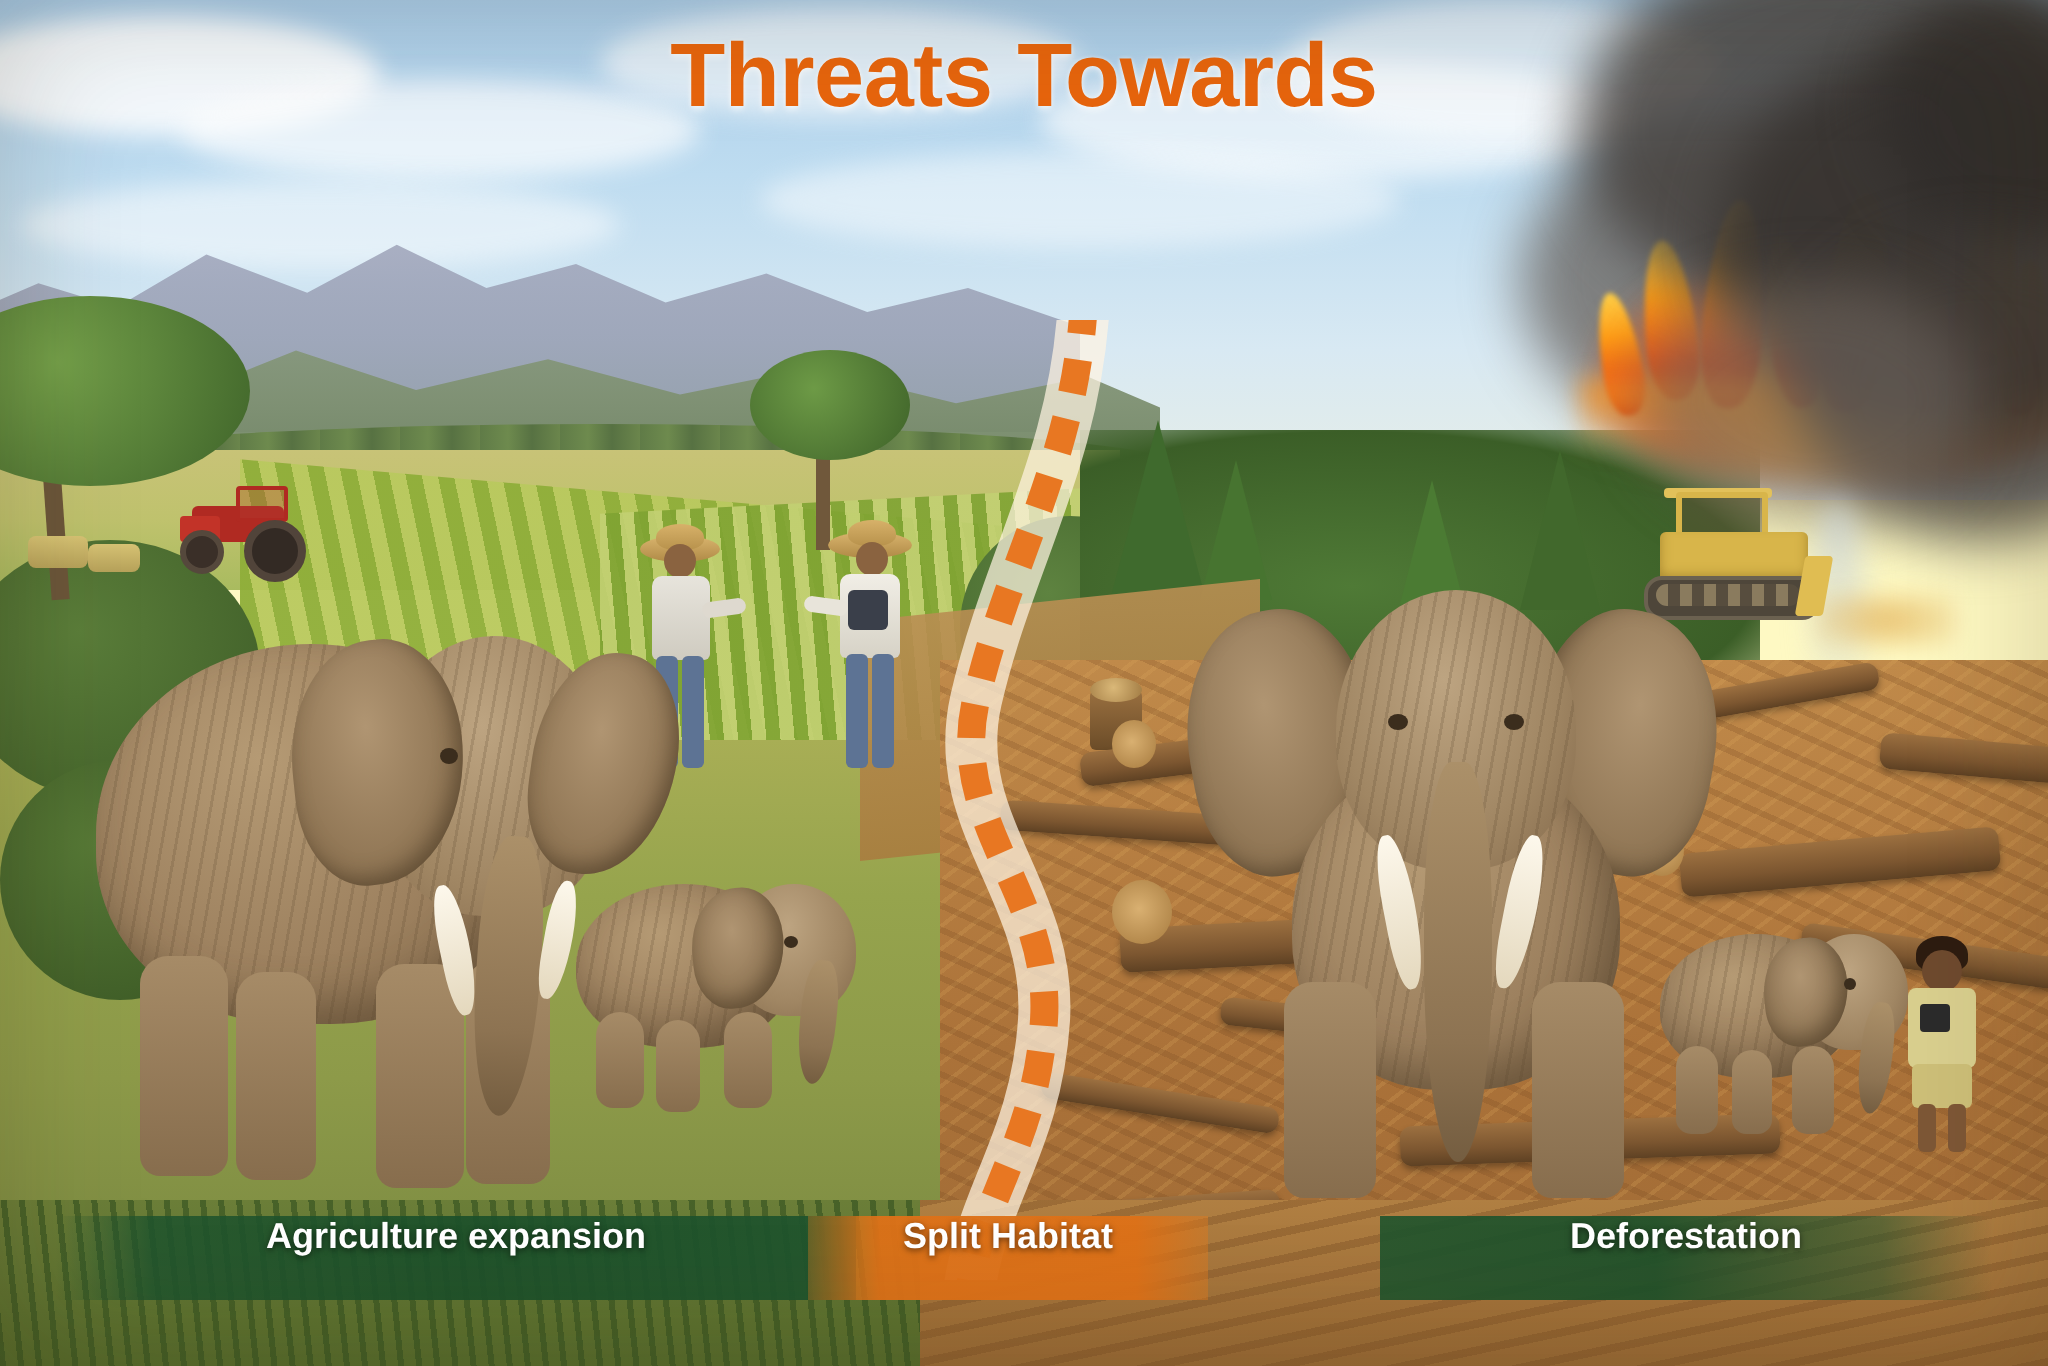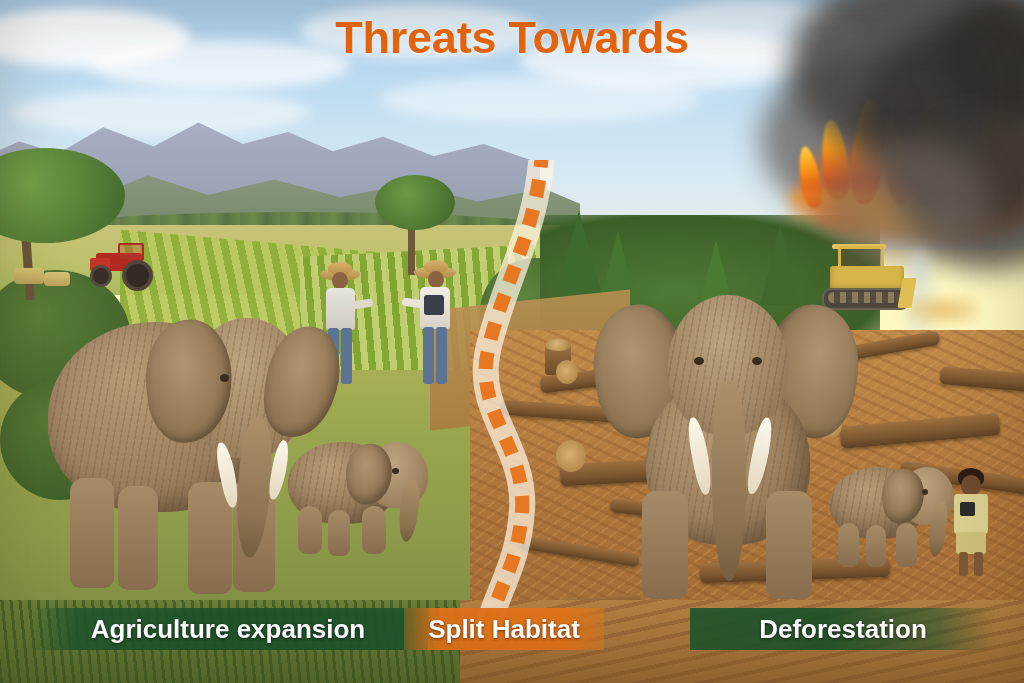--- a/index.html
+++ b/index.html
@@ -270,22 +270,22 @@
     display:flex;align-items:center;justify-content:center;
   }
   .sub-text{
     color:#fff;font-size:25px;font-weight:bold;line-height:1.16;text-align:center;
     text-shadow:0 1px 3px rgba(120,50,10,.55);
     padding:0 26px;
   }
 
   
   .bar{
-    position:absolute;height:42px;display:flex;align-items:center;
-    color:#fff;font-size:26px;font-weight:bold;
+    position:absolute;height:42px;display:flex;align-items:flex-start;
+    color:#fff;font-size:18px;font-weight:bold;
     text-shadow:0 1px 3px rgba(0,0,0,.55);
   }
   .bar-green-left{
     left:28px;top:608px;width:400px;justify-content:center;
     background:linear-gradient(90deg,rgba(31,84,45,0) 0%,rgba(31,84,45,.86) 12%,rgba(28,80,42,.92) 50%,rgba(31,84,45,.93) 100%);
   }
   .bar-orange{
     left:404px;top:608px;width:200px;justify-content:center;
     background:linear-gradient(90deg,rgba(222,122,30,.35) 0%,rgba(221,113,24,.96) 18%,rgba(221,113,24,.97) 82%,rgba(222,122,30,.45) 100%);
   }

